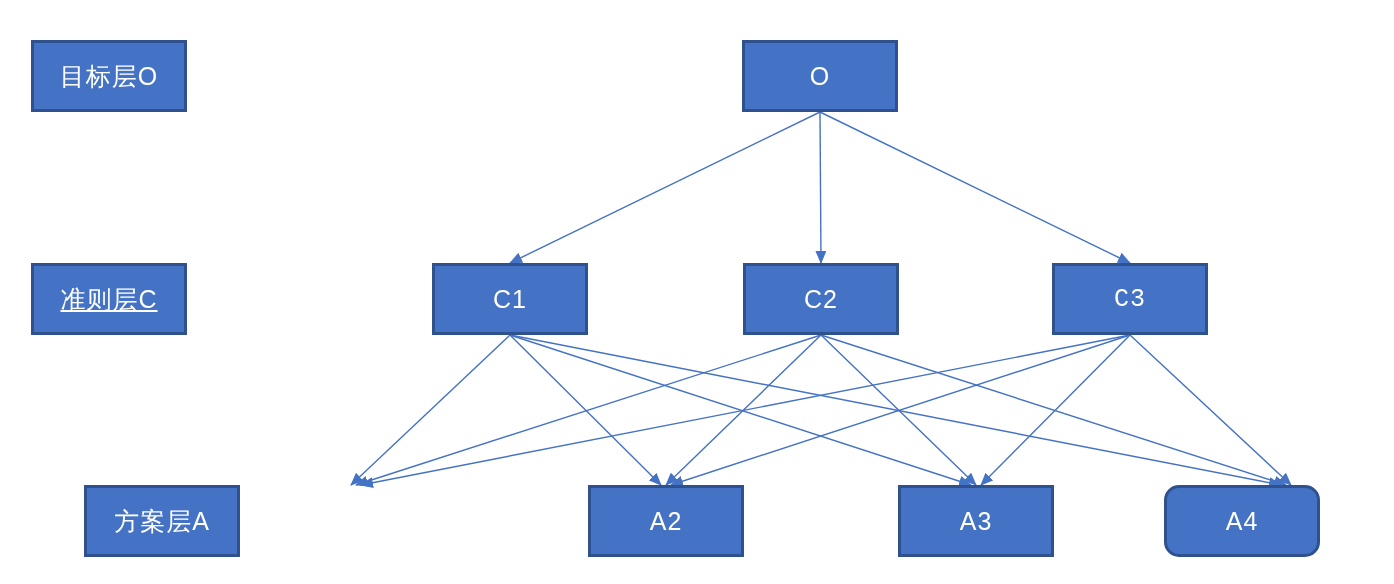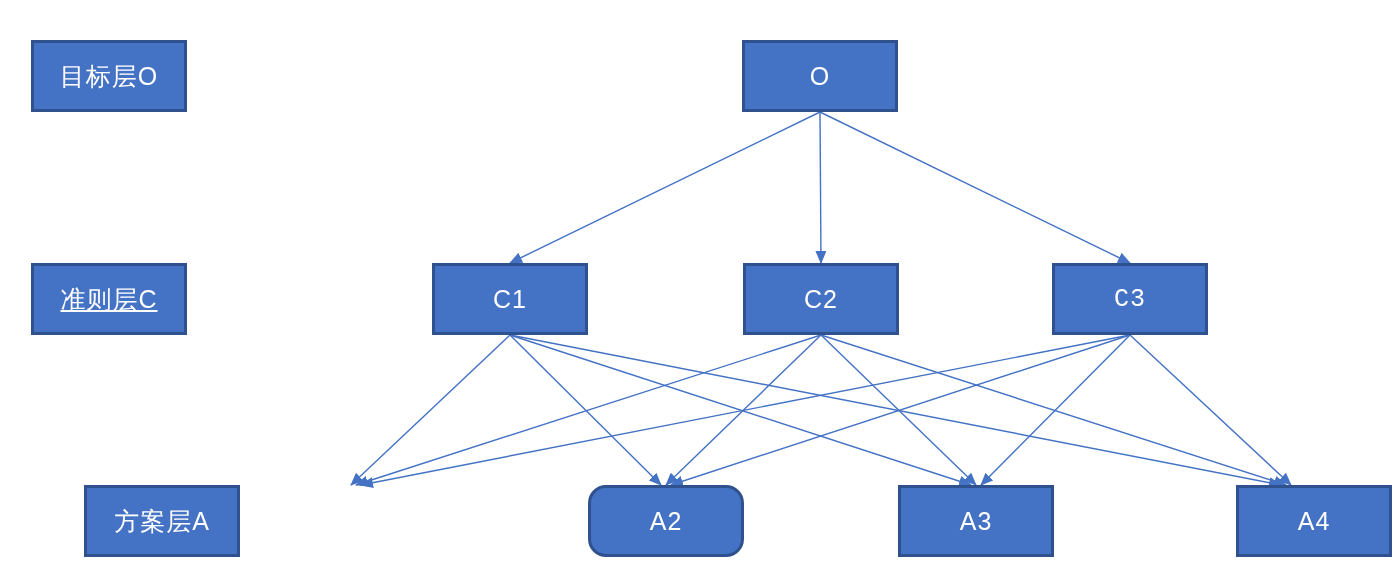--- a/index.html
+++ b/index.html
@@ -76,17 +76,17 @@
   <div class="box" style="left:31px; top:40px;">目标层O</div>
   <div class="box" style="left:31px; top:263px;text-decoration:underline;">准则层C</div>
   <div class="box" style="left:48px; top:485px;margin-left:36px;">方案层A</div>
 
   <div class="box" style="left:742px; top:40px;">O</div>
 
   <div class="box" style="left:432px; top:263px;">C1</div>
   <div class="box" style="left:743px; top:263px;">C2</div>
   <div class="box" style="left:1052px; top:263px;font-family:Liberation Mono, monospace;">C3</div>
 
-  <div class="box" style="left:588px; top:485px;border-radius:18px;">A2</div>
+  <div class="box" style="left:588px; top:485px;">A2</div>
   <div class="box" style="left:898px; top:485px;">A3</div>
-  <div class="box" style="left:1236px; top:485px;">A4</div>
+  <div class="box" style="left:1164px; top:485px;border-radius:15px;">A4</div>
 
 </div>
 
 </body></html>

